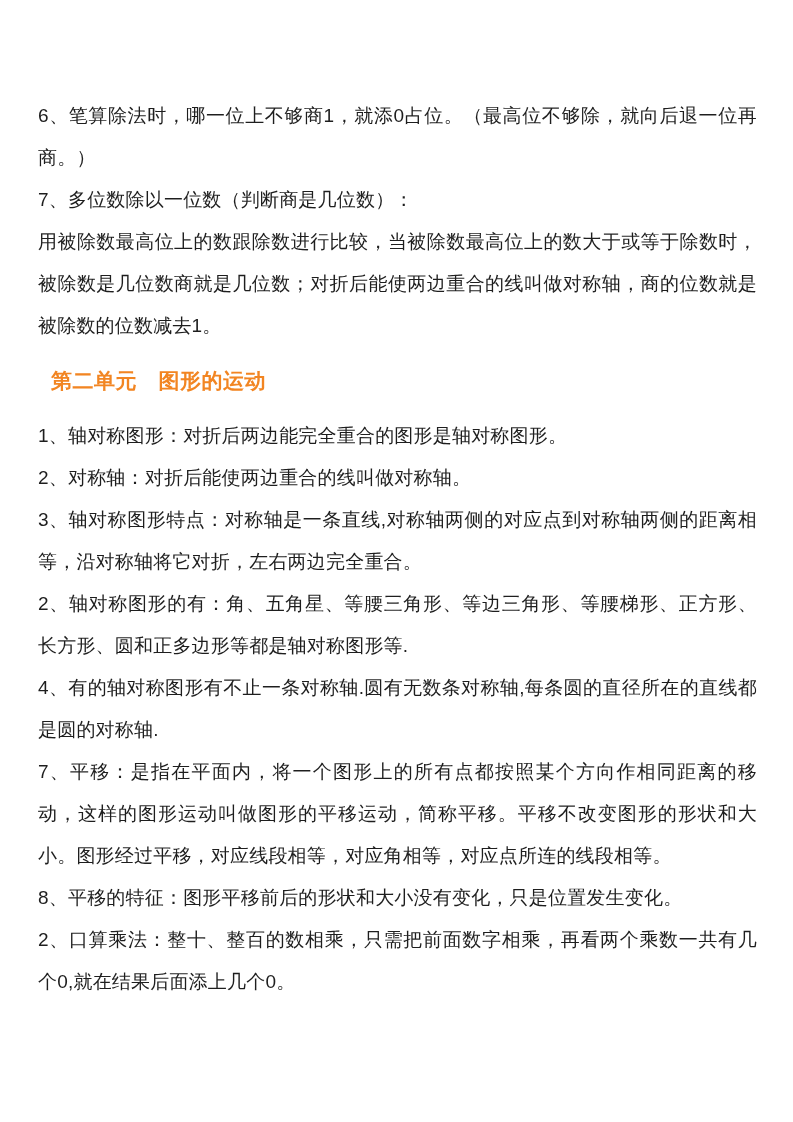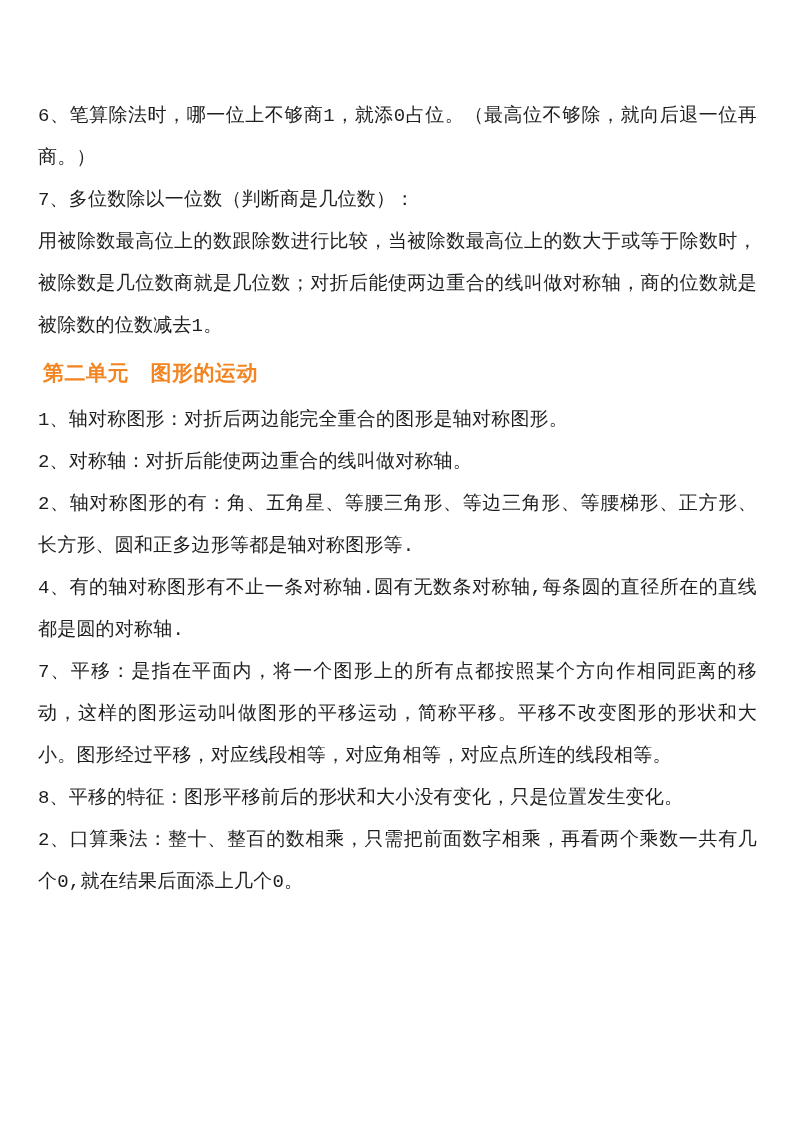--- a/index.html
+++ b/index.html
@@ -13,30 +13,30 @@
     position:relative;
     width:793px;
     height:1122px;
     margin:0 auto;
     background:var(--bg);
     padding:95px 36px 0 38px;
     overflow:hidden;
   }
   .para{
     margin:0;
-    font-family:Liberation Mono, monospace;
+    font-family:Liberation Sans, sans-serif;
     font-size:19px;
     line-height:42px;
     color:var(--text);
     text-align:justify;
     text-justify:inter-ideograph;
     letter-spacing:0.2px;
   }
   .section-title{
-    margin:5px;
+    margin:13px;
     font-family:"Liberation Sans","DejaVu Sans",sans-serif;
     font-weight:700;
     font-size:21px;
     line-height:42px;
     color:var(--accent);
     letter-spacing:0.5px;
   }
 </style>
 </head>
 <body>
@@ -48,20 +48,21 @@
   <p class="para">7、多位数除以一位数（判断商是几位数）：</p>
 
   <p class="para">用被除数最高位上的数跟除数进行比较，当被除数最高位上的数大于或等于除数时，被除数是几位数商就是几位数；对折后能使两边重合的线叫做对称轴，商的位数就是被除数的位数减去1。</p>
 
   <h2 class="section-title">第二单元　图形的运动</h2>
 
   <p class="para">1、轴对称图形：对折后两边能完全重合的图形是轴对称图形。</p>
 
   <p class="para">2、对称轴：对折后能使两边重合的线叫做对称轴。</p>
 
+  <p class="para">3、轴对称图形特点：对称轴是一条直线,对称轴两侧的对应点到对称轴两侧的距离相等，沿对称轴将它对折，左右两边完全重合。</p>
 
   <p class="para">2、轴对称图形的有：角、五角星、等腰三角形、等边三角形、等腰梯形、正方形、长方形、圆和正多边形等都是轴对称图形等.</p>
 
   <p class="para">4、有的轴对称图形有不止一条对称轴.圆有无数条对称轴,每条圆的直径所在的直线都是圆的对称轴.</p>
 
 
   <p class="para">7、平移：是指在平面内，将一个图形上的所有点都按照某个方向作相同距离的移动，这样的图形运动叫做图形的平移运动，简称平移。平移不改变图形的形状和大小。图形经过平移，对应线段相等，对应角相等，对应点所连的线段相等。</p>
 
   <p class="para">8、平移的特征：图形平移前后的形状和大小没有变化，只是位置发生变化。</p>
 

